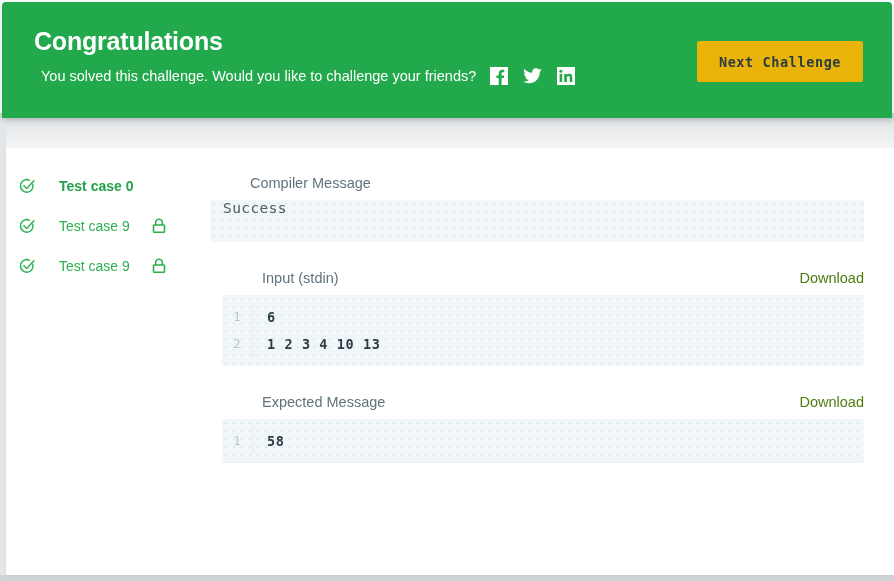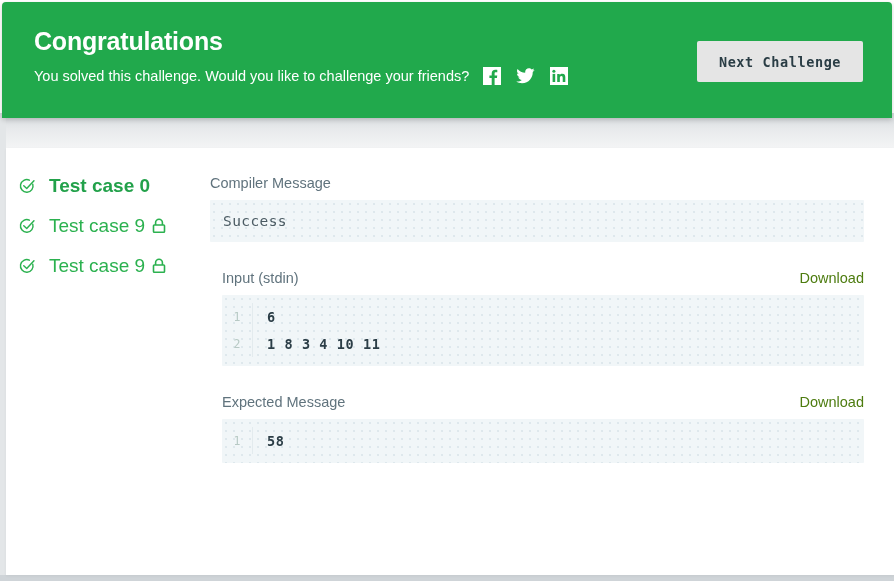--- a/index.html
+++ b/index.html
@@ -79,20 +79,21 @@
     font-size: 25px;
     font-weight: bold;
     letter-spacing: -0.2px;
     line-height: 30px;
   }
 
   .banner-sub-row {
     display: flex;
     align-items: center;
     margin-top: 11px;
+    margin-left: 7px;
   }
 
   .banner-sub {
     color: #ffffff;
     font-size: 14.5px;
     line-height: 18px;
     white-space: nowrap;
   }
 
   .social-group {
@@ -108,21 +109,21 @@
     line-height: 0;
   }
 
   
   .next-challenge {
     position: absolute;
     right: 29px;
     top: 39px;
     width: 166px;
     height: 41px;
-    background: #e5e5e5;
+    background: #eab308;
     border: none;
     border-radius: 2px;
     color: #2a3d45;
     font-family: "DejaVu Sans Mono", monospace;
     font-size: 13.5px;
     font-weight: bold;
     letter-spacing: 0.6px;
     cursor: pointer;
   }
 
@@ -156,23 +157,23 @@
 
   .tc-check {
     width: 22px;
     flex: 0 0 22px;
     display: flex;
     align-items: center;
     justify-content: center;
   }
 
   .tc-label {
-    font-size: 19px;
+    font-size: 14px;
     color: #2bb14f;
-    margin-left: 11px;
+    margin-left: 21px;
     white-space: nowrap;
   }
 
   .testcase.selected .tc-label {
     font-weight: bold;
     color: #22a14a;
   }
 
   .tc-lock {
     margin-left: auto;
@@ -194,20 +195,21 @@
     display: flex;
     align-items: baseline;
     justify-content: space-between;
     margin-bottom: 8px;
   }
 
   .section-label {
     font-size: 14.5px;
     color: #60737d;
     line-height: 18px;
+    margin-left: 40px;
   }
 
   .download-link {
     font-size: 14.5px;
     color: #4d7c0f;
     text-decoration: none;
     cursor: pointer;
   }
 
   
@@ -216,21 +218,20 @@
     background-image:
       radial-gradient(circle, #dde7ec 0.7px, transparent 0.9px);
     background-size: 8px 8px;
     border-radius: 1px;
     overflow: hidden;
   }
 
   .compiler-box {
     height: 42px;
     display: flex;
-    align-items: center;
     padding-left: 13px;
   }
 
   .compiler-text {
     font-family: "DejaVu Sans Mono", monospace;
     font-size: 14.5px;
     color: #4b5b63;
     letter-spacing: 0.4px;
   }
 
@@ -380,21 +381,21 @@
           <span class="section-label">Input (stdin)</span>
           <a class="download-link">Download</a>
         </div>
         <div class="code-box code-lines">
           <div class="code-line">
             <span class="ln">1</span>
             <span class="code-text">6</span>
           </div>
           <div class="code-line">
             <span class="ln">2</span>
-            <span class="code-text">1 8 3 4 10 11</span>
+            <span class="code-text">1 2 3 4 10 13</span>
           </div>
         </div>
       </div>
 
       <div class="section">
         <div class="section-head">
           <span class="section-label">Expected Message</span>
           <a class="download-link">Download</a>
         </div>
         <div class="code-box code-lines">

